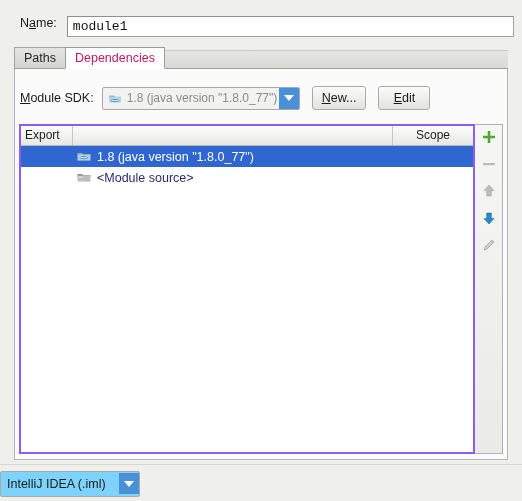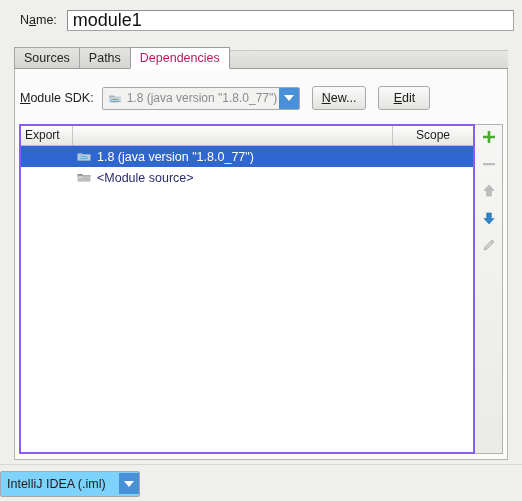--- a/index.html
+++ b/index.html
@@ -13,43 +13,43 @@
     font-family: "Liberation Sans", "DejaVu Sans", sans-serif;
     font-size: 12px;
     color: #1d1d1d;
     overflow: hidden;
     position: relative;
   }
 
   
   .name-row {
     position: absolute;
-    left: 0; top: 0;
+    left: 0; top: 16px;
     width: 522px; height: 40px;
     display: flex;
-    align-items: center;
+    align-items: flex-start;
   }
   .name-label {
     margin-left: 20px;
     margin-right: 10px;
     font-size: 12.5px;
     color: #1b1b1b;
     white-space: nowrap;
   }
   .name-label u { text-decoration: underline; }
   .name-input {
     width: 447px;
     height: 21px;
     box-sizing: border-box;
     background: #ffffff;
     border: 1px solid #a3a3a3;
     border-top-color: #8f8f8f;
     border-left-color: #8f8f8f;
-    font-family: Liberation Sans, sans-serif;
-    font-size: 18px;
+    font-family: Liberation Mono, monospace;
+    font-size: 13px;
     color: #111;
     padding: 0 5px;
     outline: none;
   }
 
   
   .tabs {
     position: absolute;
     left: 14px; top: 47px;
     width: 494px;
@@ -310,21 +310,20 @@
 </style>
 </head>
 <body>
 
 <div class="name-row">
   <span class="name-label"><span>N</span><u>a</u><span>me:</span></span>
   <input class="name-input" type="text" value="module1" style="">
 </div>
 
 <div class="tabs">
-  <div class="tab">Sources</div>
   <div class="tab">Paths</div>
   <div class="tab selected">Dependencies</div>
   <div class="tab-filler"></div>
 </div>
 
 <div class="content-panel">
   <div class="panel-inner">
 
     <div class="sdk-row">
       <span class="sdk-label"><span></span><u>M</u><span>odule SDK:</span></span>

